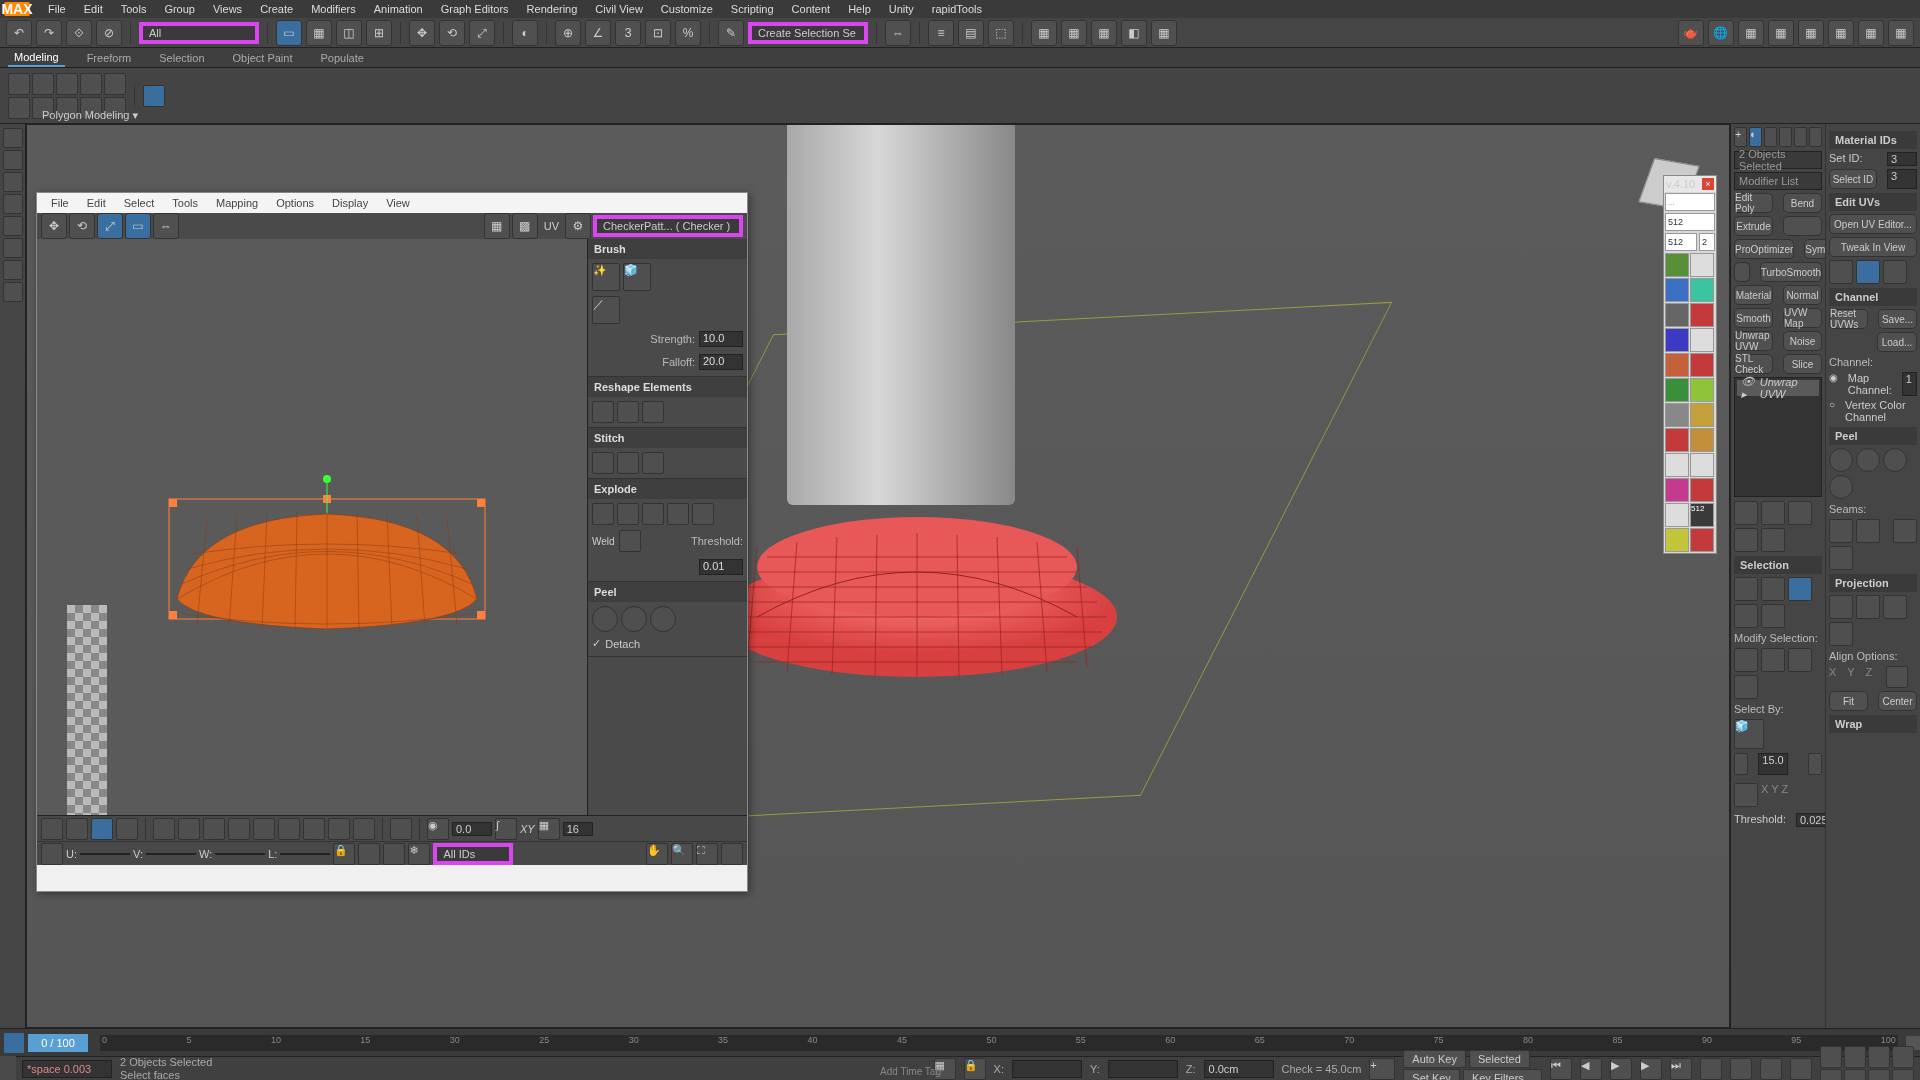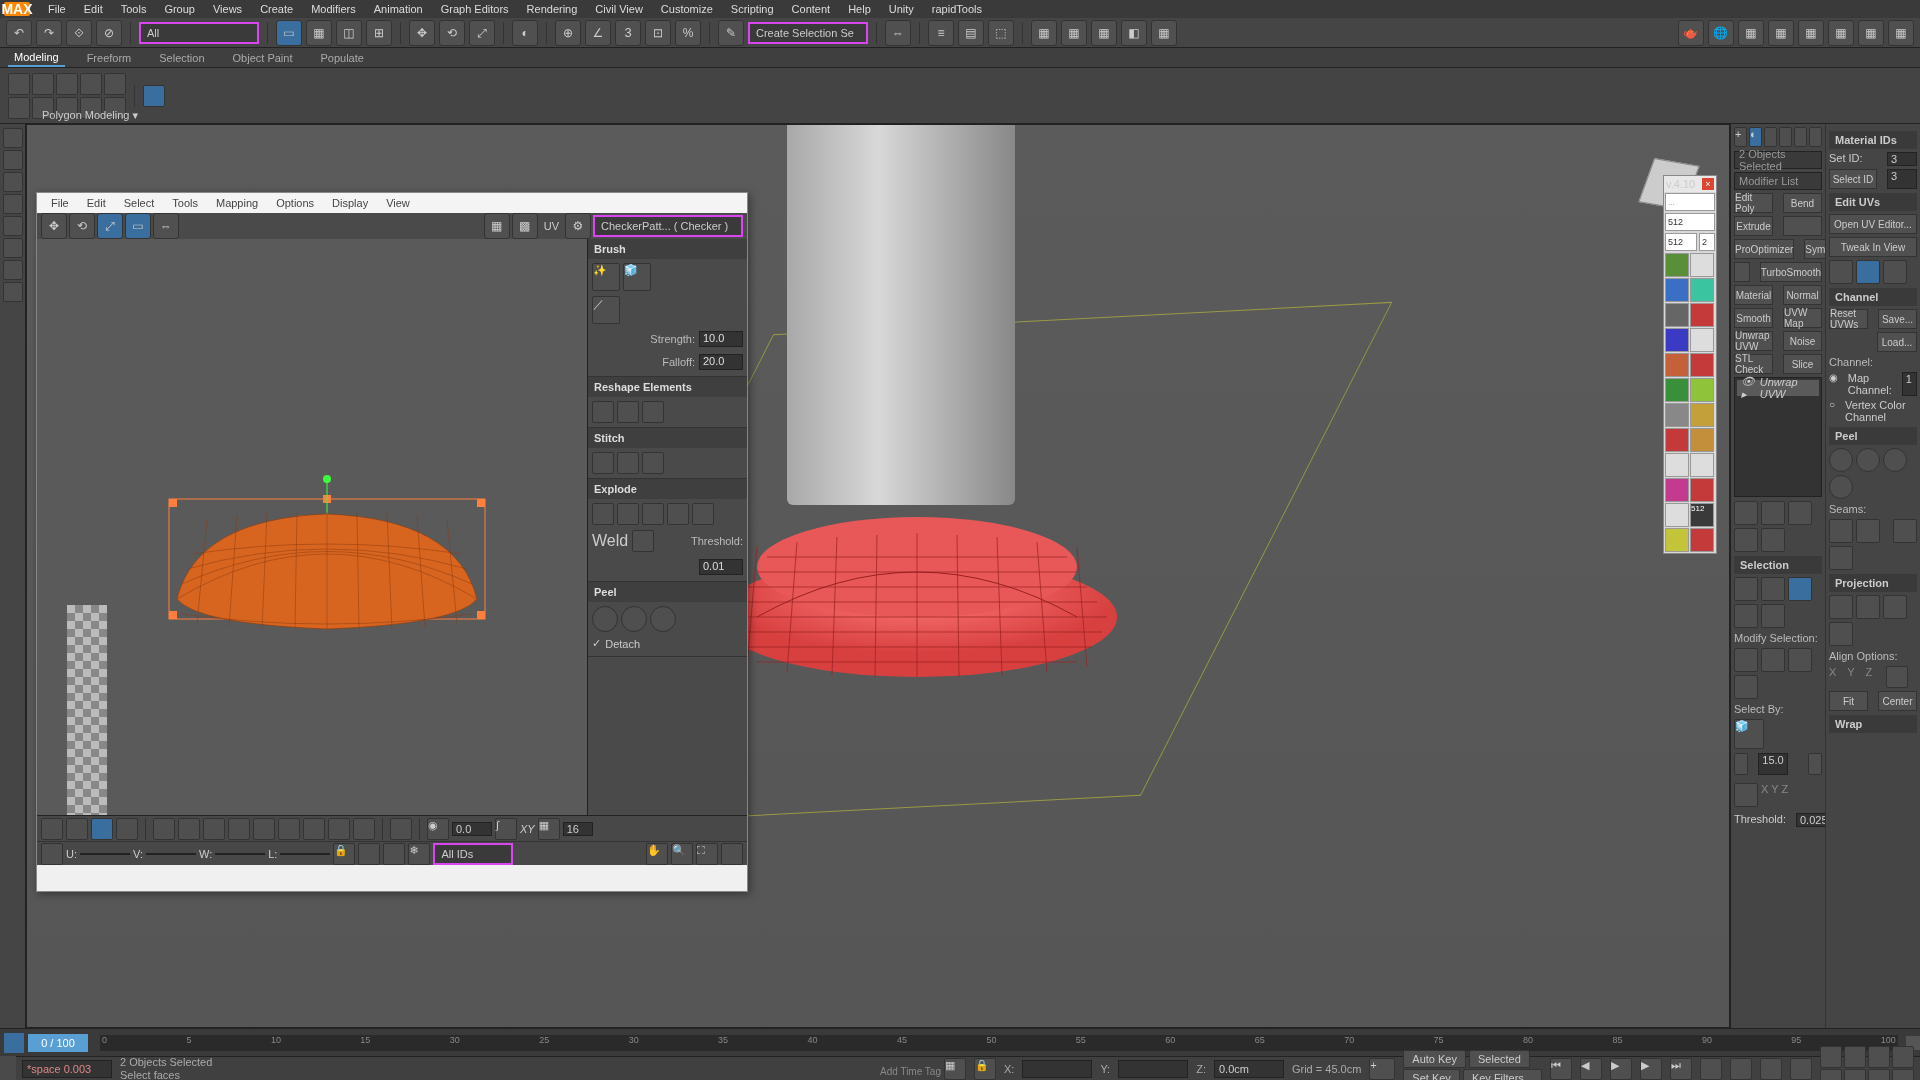--- a/index.html
+++ b/index.html
@@ -4,21 +4,21 @@
 <style>
 *{box-sizing:border-box;margin:0;padding:0;font-family:"Segoe UI",Arial,sans-serif;font-size:11px;color:#ccc;user-select:none}
 body{background:#4a4a4a;width:1920px;height:1080px;overflow:hidden;position:relative}
 .menubar{height:18px;background:#3a3a3a;display:flex;align-items:center;padding:0 4px;gap:2px}
 .menubar .logo{width:26px;height:14px;background:#ff8800;border-radius:2px;font-size:14px;font-weight:bold;display:flex;align-items:center;justify-content:center;color:#fff;margin-right:8px}
 .menubar span{padding:2px 8px;color:#ddd}
 .maintool{height:30px;background:#454545;display:flex;align-items:center;padding:2px 6px;gap:4px;border-bottom:1px solid #222}
 .tbtn{width:26px;height:26px;background:#505050;border:1px solid #333;border-radius:3px;display:flex;align-items:center;justify-content:center;font-size:12px}
 .tbtn.active{background:#3a6e9e}
 .tsep{width:1px;height:22px;background:#333;margin:0 4px}
-.dropdown{height:22px;background:#3a3a3a;border:2px solid #d946ef;padding:0 6px;display:flex;align-items:center;min-width:120px}
+.dropdown{height:22px;background:#3a3a3a;border:4px solid #d946ef;padding:0 6px;display:flex;align-items:center;min-width:120px}
 .ribbon{height:20px;background:#3f3f3f;display:flex;align-items:center;padding:0 8px;gap:16px;border-bottom:1px solid #222}
 .ribbon span{color:#aaa;padding:2px 6px}
 .ribbon span.active{color:#fff;border-bottom:2px solid #5a9fd4}
 .subribbon{height:56px;background:#444;display:flex;align-items:center;padding:4px 8px;gap:4px;border-bottom:1px solid #222}
 .rgrp{display:flex;flex-direction:column;gap:2px}
 .rrow{display:flex;gap:2px}
 .sbtn{width:22px;height:22px;background:#4f4f4f;border:1px solid #333;border-radius:2px}
 .polymode{height:18px;background:#3a3a3a;padding:2px 12px;display:flex;align-items:center;color:#ccc}
 .workspace{position:absolute;top:124px;left:0;right:190px;bottom:52px}
 .leftstrip{position:absolute;left:0;top:0;width:26px;height:100%;background:#454545;border-right:1px solid #222;display:flex;flex-direction:column;align-items:center;padding-top:4px;gap:2px}
@@ -59,21 +59,21 @@
 .uvwin .bottombar2{height:24px;background:#484848;display:flex;align-items:center;padding:0 4px;gap:3px;border-top:1px solid #333}
 .uvmesh{position:absolute;left:130px;top:220px;width:320px;height:180px}
 .uvmesh svg{width:100%;height:100%}
 .cmdpanel{position:absolute;right:0;top:124px;width:190px;bottom:52px;background:#454545;border-left:1px solid #222;display:flex}
 .cmdpanel .col{flex:1;padding:3px;overflow:hidden}
 .cmdpanel .col.left{border-right:1px solid #333}
 .cmdpanel .tabrow{display:flex;gap:2px;margin-bottom:4px}
 .cmdpanel .tabrow .sbtn{width:22px;height:20px}
 .cmdpanel .txt{height:18px;background:#3a3a3a;border:1px solid #222;padding:0 4px;display:flex;align-items:center;color:#999;margin-bottom:3px}
 .cmdpanel .btnrow{display:flex;gap:10px;margin-bottom:3px}
-.cmdpanel .pbtn{flex:1;height:20px;background:#505050;border:1px solid #333;border-radius:0;display:flex;align-items:center;justify-content:center;font-size:10px}
+.cmdpanel .pbtn{flex:1;height:20px;background:#505050;border:1px solid #333;border-radius:5px;display:flex;align-items:center;justify-content:center;font-size:10px}
 .cmdpanel .stack{height:120px;background:#333;border:1px solid #222;margin-bottom:4px;padding:2px}
 .cmdpanel .stackitem{height:16px;display:flex;align-items:center;padding:0 4px;color:#ccc;font-style:italic}
 .cmdpanel .stackitem.sel{background:#5a5a5a}
 .cmdpanel .sechdr{height:18px;background:#3a3a3a;padding:0 6px;display:flex;align-items:center;font-weight:bold;margin:4px 0 3px}
 .cmdpanel .iconrow{display:flex;gap:3px;flex-wrap:wrap;margin-bottom:4px}
 .cmdpanel .iconrow .sbtn{width:24px;height:24px}
 .timeline{position:absolute;left:0;right:0;bottom:24px;height:28px;background:#3a3a3a;border-top:1px solid #222;display:flex;align-items:center}
 .timeline .slider{flex:1;height:16px;background:#2a2a2a;margin:0 8px;position:relative}
 .timeline .slider .ticks{position:absolute;inset:0;display:flex;justify-content:space-between;padding:0 2px}
 .timeline .slider .ticks span{font-size:9px;color:#888}
@@ -383,21 +383,21 @@
           </div>
         <div class="sp-sec">
             <div class="sp-hdr">Explode</div>
           <div class="sp-body">
               <div class="sbtn"></div>
               <div class="sbtn"></div>
               <div class="sbtn"></div>
               <div class="sbtn"></div>
               <div class="sbtn"></div>
            <div class="sp-row">
-                <span style="font-size:16px">Weld</span>
+                <span style="font-size:10px">Weld</span>
                 <div class="sbtn"></div>
                 <span class="lbl">Threshold:</span>
               </div>
            <div class="sp-row">
                 <span style="flex:1"></span>
                 <span class="num">0.01</span>
               </div>
           </div>
           </div>
         <div class="sp-sec">
@@ -667,21 +667,21 @@
   </div>
   <div class="spacer"></div>
   <div class="sbtn">▦</div>
   <div class="sbtn">🔒</div>
   <span class="stxt">X:</span>
     <div class="sinp"></div>
   <span class="stxt">Y:</span>
     <div class="sinp"></div>
   <span class="stxt">Z:</span>
     <div class="sinp">0.0cm</div>
-  <span class="stxt">Grid = 45.0cm</span>
+  <span class="stxt">Check = 45.0cm</span>
   <div class="sbtn" style="width:26px;height:22px">+</div>
   <div style="display:flex;flex-direction:column;gap:1px">
     <div style="display:flex;gap:3px">
         <div class="pbtn2">Auto Key</div>
         <div class="pbtn2">Selected</div>
       </div>
     <div style="display:flex;gap:3px">
         <div class="pbtn2">Set Key</div>
         <div class="pbtn2">Key Filters...</div>
       </div>

